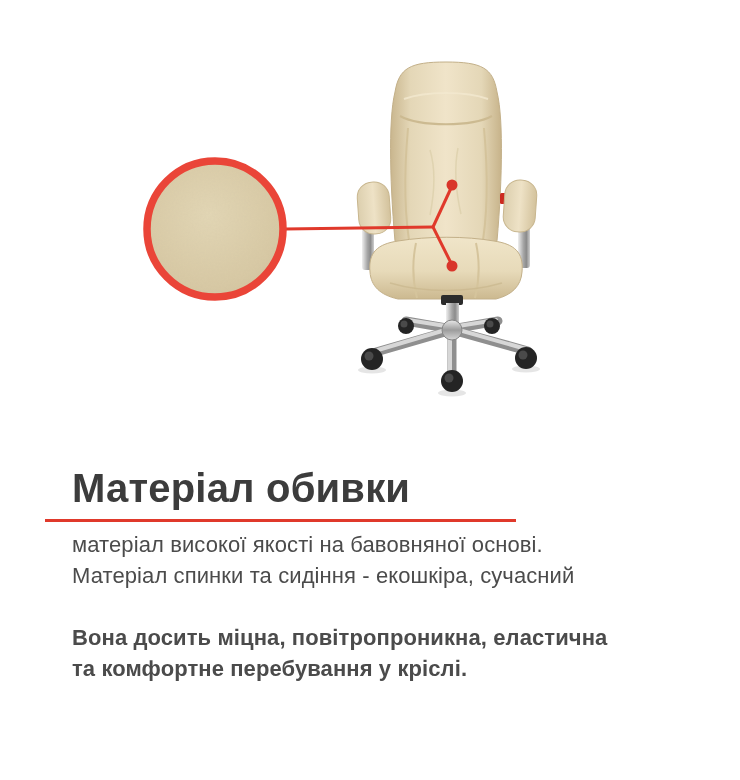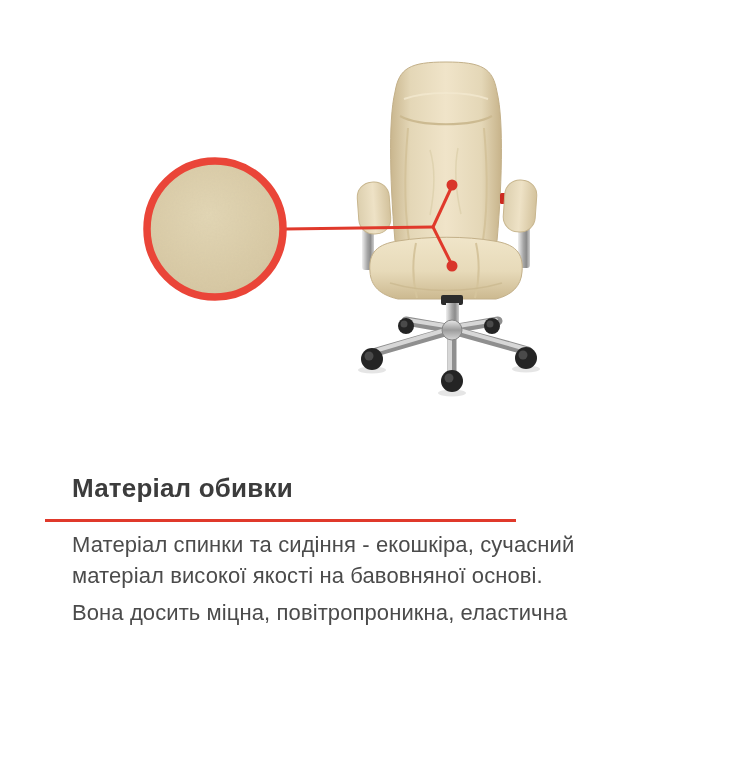--- a/index.html
+++ b/index.html
@@ -14,21 +14,21 @@
   }
   .illustration {
     position: absolute;
     left: 0; top: 0;
     width: 740px; height: 430px;
   }
   .section-title {
     position: absolute;
     left: 72px;
     top: 470px;
-    font-size: 26px;
+    font-size: 40px;
     line-height: 36px;
     font-weight: 700;
     color: #3c3c3c;
     letter-spacing: 0.2px;
     white-space: pre;
   }
   .title-underline {
     position: absolute;
     left: 45px;
     top: 519px;
@@ -39,21 +39,21 @@
   .body-text {
     position: absolute;
     left: 72px;
     font-size: 22px;
     line-height: 31px;
     color: #4b4b4b;
     letter-spacing: 0.1px;
   }
   .body-text .line { white-space: pre; }
   .para-1 { top: 529px; }
-  .para-2 { top: 597px; }
+  .para-2 { top: 622px; font-weight: bold; }
 </style>
 </head>
 <body>
 
 <div class="page">
 
   <svg class="illustration" viewBox="0 0 740 430" xmlns="http://www.w3.org/2000/svg">
     <defs>
       <linearGradient id="backGrad" x1="0" y1="0" x2="1" y2="0">
         <stop offset="0" stop-color="#c9b68e"></stop>
@@ -187,21 +187,22 @@
       </g>
       <circle cx="215" cy="229" r="68" fill="none" stroke="#ea4538" stroke-width="7.5"></circle>
     </g>
   </svg>
 
   <h2 class="section-title">Матеріал обивки</h2>
 
   <div class="title-underline"></div>
 
   <div class="body-text para-1">
+    <div class="line">матеріал високої якості на бавовняної основі.</div>
     <div class="line">Матеріал спинки та сидіння - екошкіра, сучасний</div>
-    <div class="line">матеріал високої якості на бавовняної основі.</div>
   </div>
 
   <div class="body-text para-2">
     <div class="line">Вона досить міцна, повітропроникна, еластична</div>
+    <div class="line">та комфортне перебування у кріслі.</div>
   </div>
 
 </div>
 
 </body></html>

